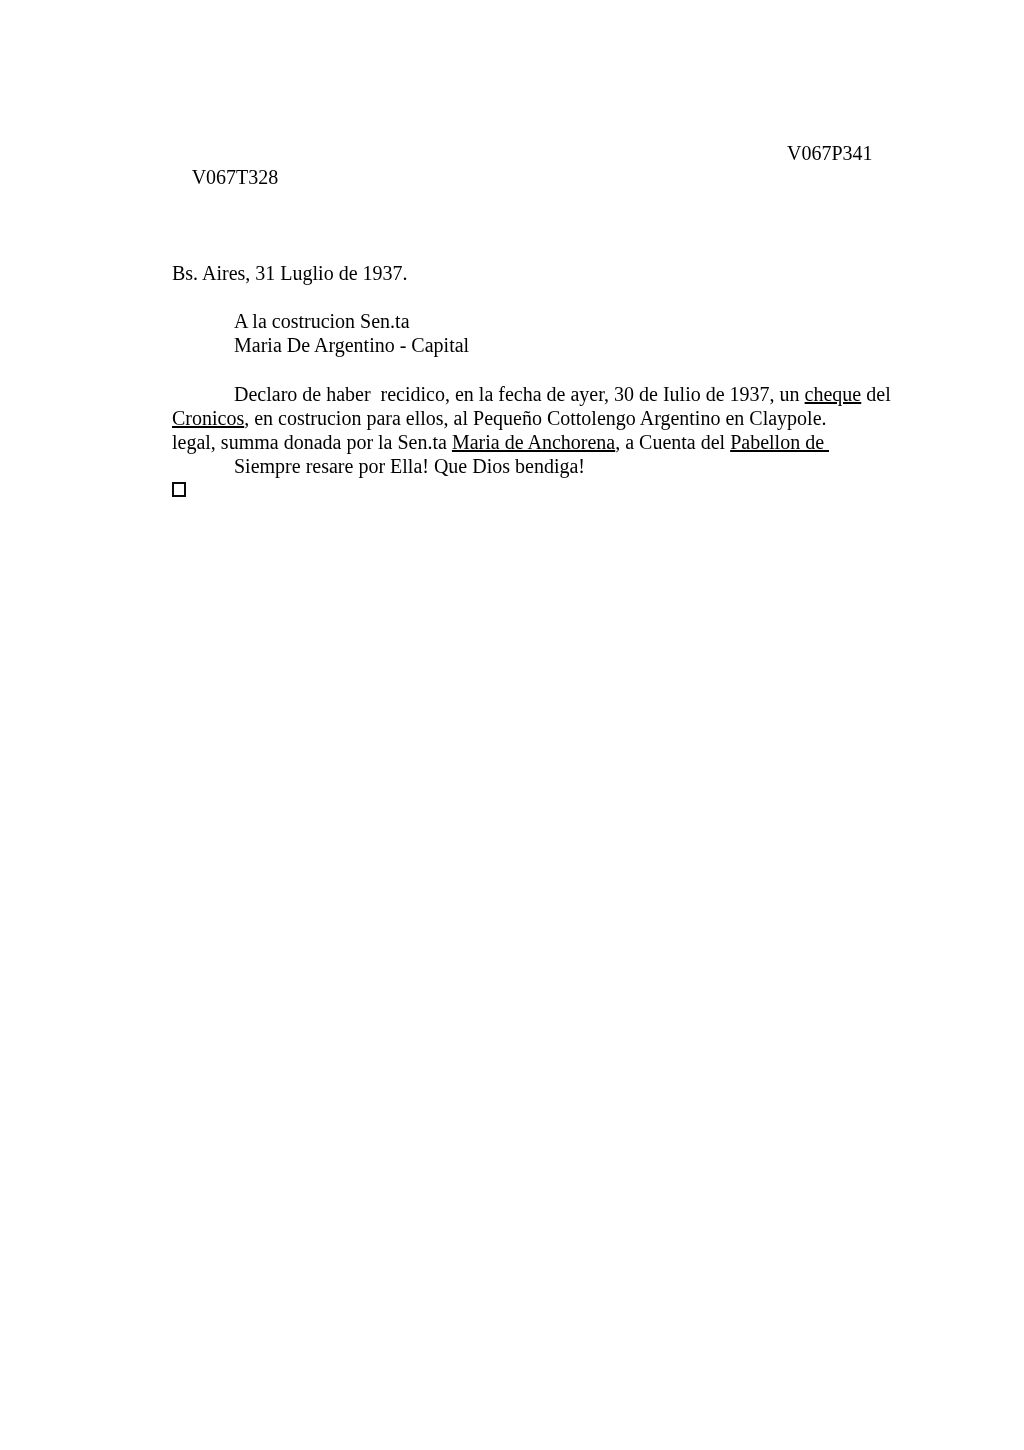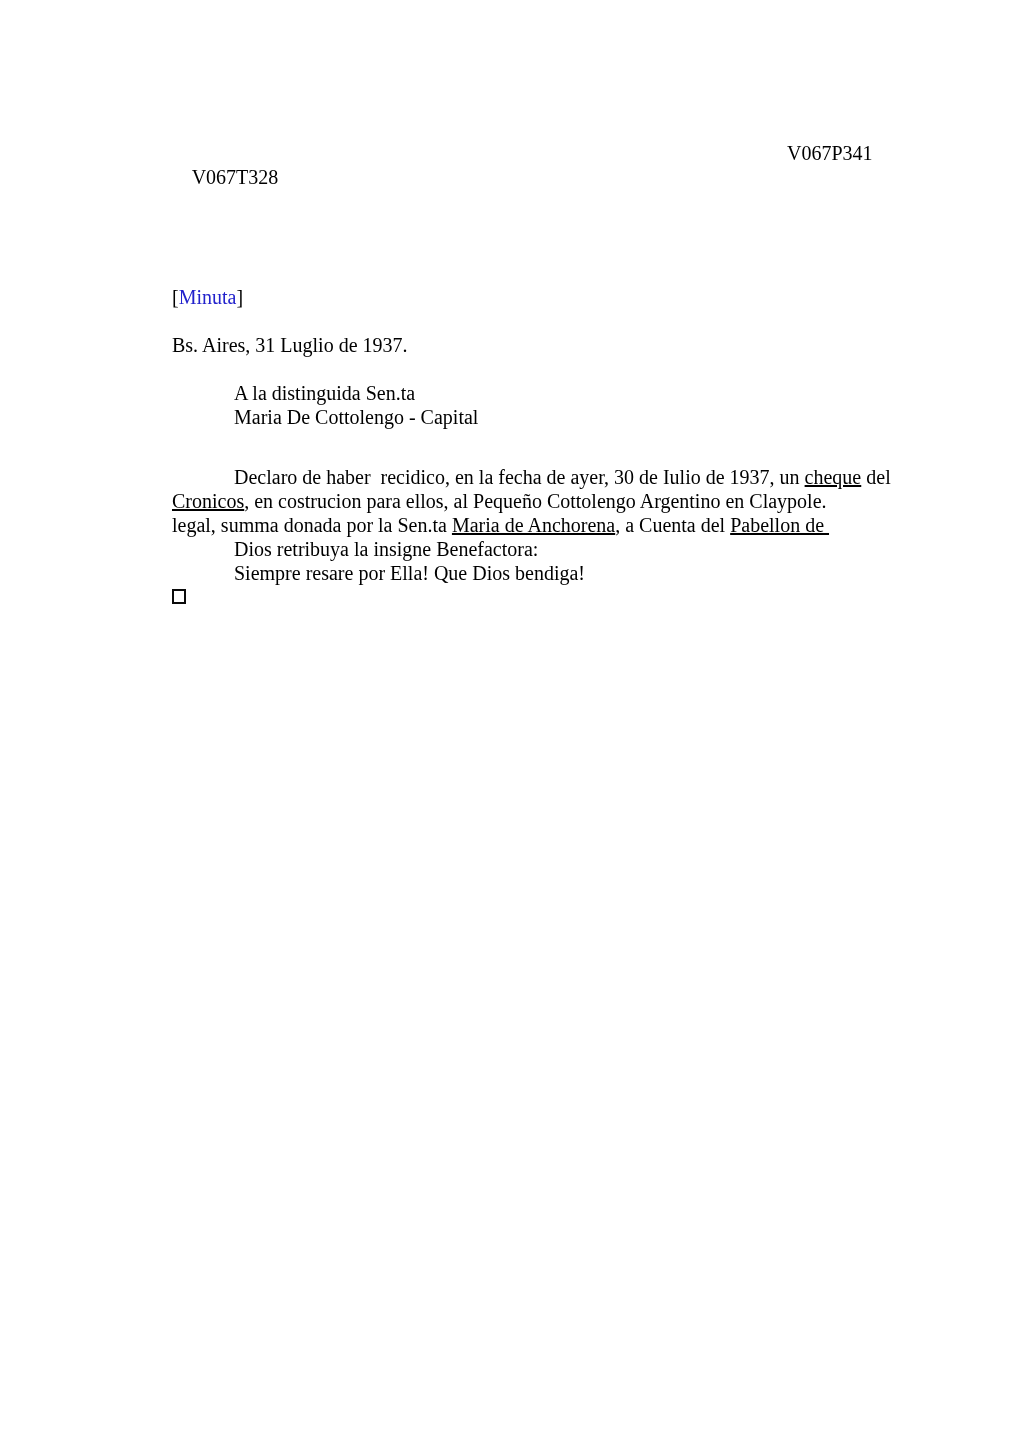--- a/index.html
+++ b/index.html
@@ -35,53 +35,51 @@
     text-decoration: none;
     cursor: pointer;
   }
   .dateline {
     margin-top: 24px;
     text-align: left;
     padding-right: 9px;
   }
   .addr-first { margin-top: 24px; }
   .ind        { text-indent: 62px; }
-  .para-first { margin-top: 36px; }
+  .para-first { margin-top: 25px; }
   .u          { text-decoration: underline; }
   .sq {
     display: inline-block;
     width: 10px;
     height: 11px;
     border: 2px solid #0a0a0a;
     background: transparent;
   }
 </style>
 </head>
 <body>
 
 <div class="doc">
 
   <div class="line header-row">
     <span>V067T328</span>
     <span class="hdr-right">V067P341</span>
   </div>
 
-  <div class="line minuta"><span>[</span><a class="link">Minuta</a><span>]</span></div>
 
   <div class="line dateline">Bs. Aires, 31 Luglio de 1937.</div>
 
-  <div class="line ind addr-first">A la distinguida Sen.ta</div>
-  <div class="line ind">Maria De Cottolengo - Capital</div>
+  <div class="line ind addr-first">A la costrucion Sen.ta</div>
+  <div class="line ind">Maria De Argentino - Capital</div>
 
   <div class="line ind para-first"><span>Declaro de haber  recidico, en la fecha de ayer, 30 de Iulio de 1937, un </span><span class="u">cheque</span><span> del</span></div>
 
 
   <div class="line"><span class="u">Cronicos</span><span>, en costrucion para ellos, al Pequeño Cottolengo Argentino en Claypole.</span></div>
 
   <div class="line"><span>legal, summa donada por la Sen.ta </span><span class="u">Maria de Anchorena</span><span>, a Cuenta del </span><span class="u">Pabellon de </span></div>
 
-  <div class="line ind"><span>Dios retribuya la insigne Benefactora:</span></div>
 
   <div class="line ind"><span>Siempre resare por Ella! Que Dios bendiga!</span></div>
 
   <div class="line"><span class="sq" aria-label="□"></span></div>
 
 </div>
 
 </body></html>

